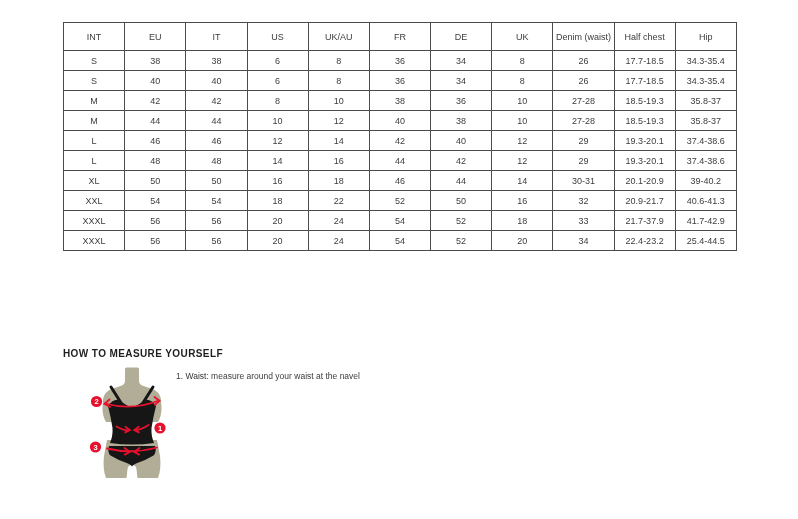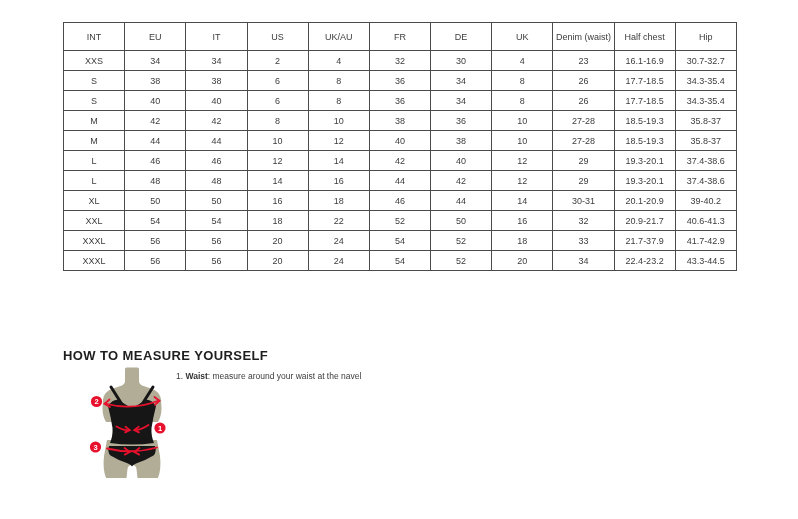--- a/index.html
+++ b/index.html
@@ -29,35 +29,35 @@
     padding:0;
     overflow:hidden;
     white-space:nowrap;
   }
   table.size-chart th { height:28px; }
   table.size-chart td { height:20px; }
 
   
   .measure-heading {
     position:absolute; left:63px; top:348px;
-    font-size:13px; font-weight:bold;
+    font-size:10px; font-weight:bold;
     letter-spacing:0.4px;
     color:#1e1e1e;
     text-align:right;
   }
   .figure-wrap {
     position:absolute; left:80px; top:366px;
     width:105px; height:118px;
   }
   .steps {
     position:absolute; left:176px; top:371px;
     font-size:8.5px; color:#3c3c3c;
   }
   .step { height:15px; line-height:11px; white-space:nowrap; }
-  .step b { font-weight:bold; color:#333; }
+  .step b { font-weight:normal; color:#333; }
 
   
   .tan   { fill:#b2ad96; }
   .garm  { fill:#161616; }
   .strap { stroke:#161616; stroke-width:3; stroke-linecap:round; fill:none; }
   .red-line { stroke:#e8112d; stroke-width:1.8; fill:none; stroke-linecap:round; }
   .badge-circle { fill:#e8112d; }
   .badge-num {
     fill:#ffffff; font-weight:bold; font-size:7.5px;
     font-family:"Liberation Sans", sans-serif;
@@ -80,33 +80,20 @@
           <th>FR</th>
           <th>DE</th>
           <th>UK</th>
           <th>Denim (waist)</th>
           <th>Half chest</th>
           <th>Hip</th>
         </tr>
     </thead>
     <tbody>
         <tr>
-          <td>XXS</td>
-          <td>34</td>
-          <td>34</td>
-          <td>2</td>
-          <td>4</td>
-          <td>32</td>
-          <td>30</td>
-          <td>4</td>
-          <td>23</td>
-          <td>16.1-16.9</td>
-          <td>30.7-32.7</td>
-        </tr>
-        <tr>
           <td>S</td>
           <td>38</td>
           <td>38</td>
           <td>6</td>
           <td>8</td>
           <td>36</td>
           <td>34</td>
           <td>8</td>
           <td>26</td>
           <td>17.7-18.5</td>
@@ -220,21 +207,21 @@
           <td>XXXL</td>
           <td>56</td>
           <td>56</td>
           <td>20</td>
           <td>24</td>
           <td>54</td>
           <td>52</td>
           <td>20</td>
           <td>34</td>
           <td>22.4-23.2</td>
-          <td>43.3-44.5</td>
+          <td>25.4-44.5</td>
         </tr>
       </tbody>
   </table>
 
   <div class="measure-heading">HOW TO MEASURE YOURSELF</div>
 
   <div class="figure-wrap">
     <svg width="105" height="118" viewBox="0 0 105 118" xmlns="http://www.w3.org/2000/svg">
 
       <path class="tan" d="M45,3 Q45,1.5 46.5,1.5 L57.5,1.5 Q59,1.5 59,3 L59,15 Q59,18.5 63.5,20 L71,22.5

